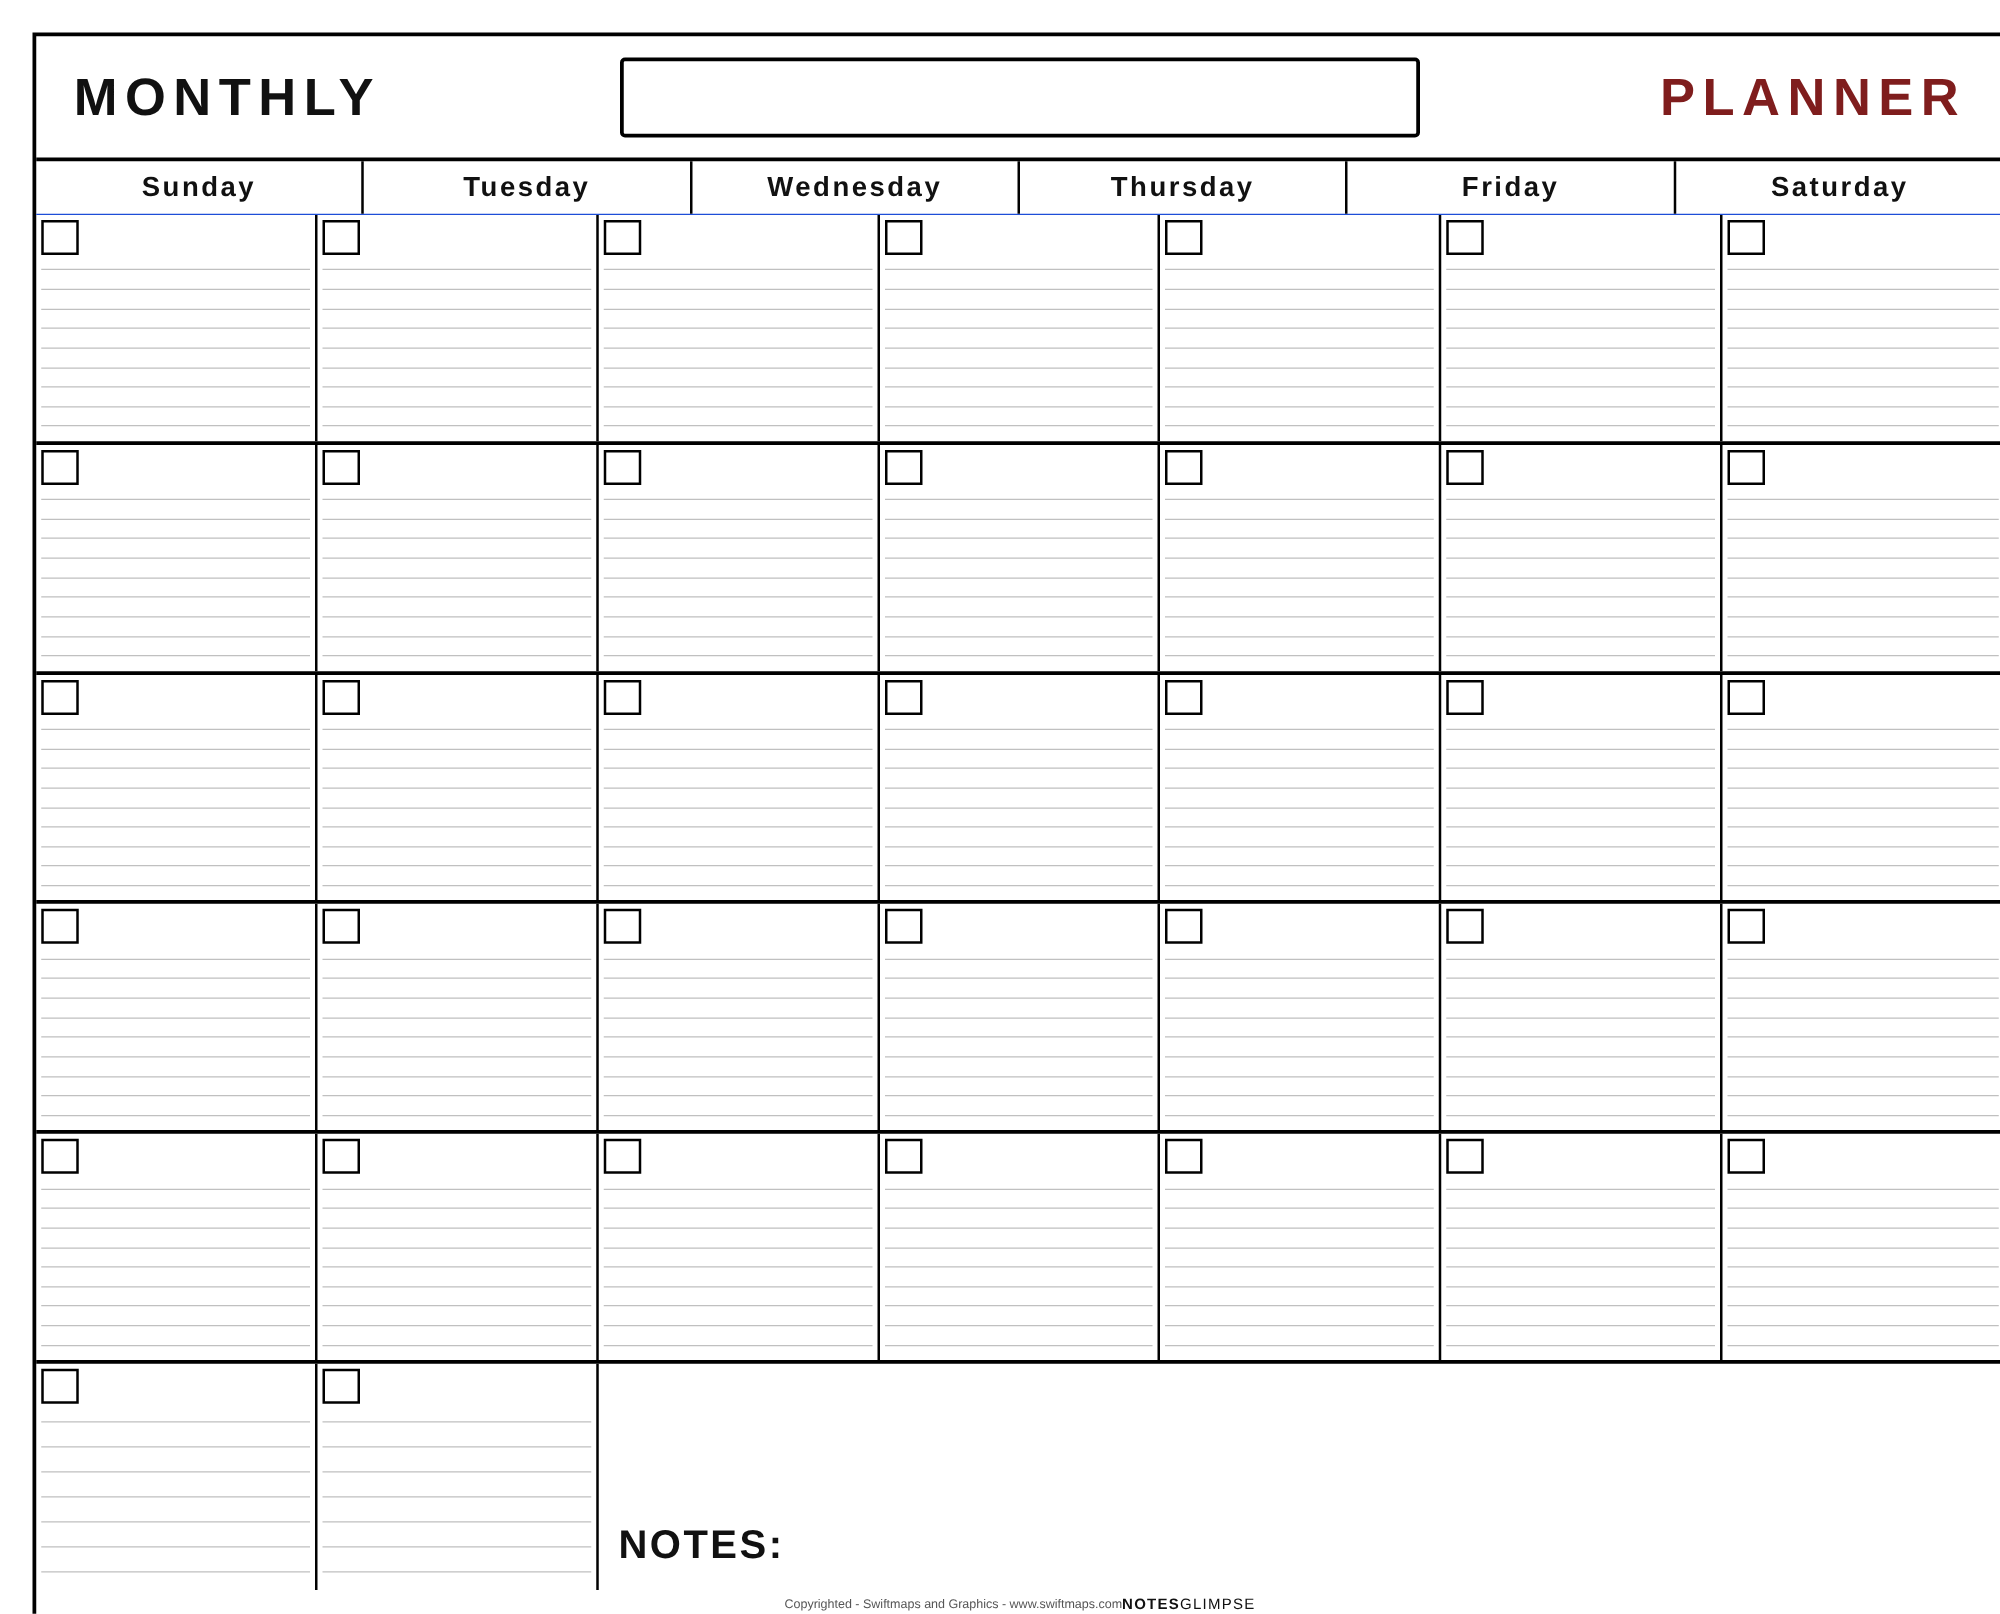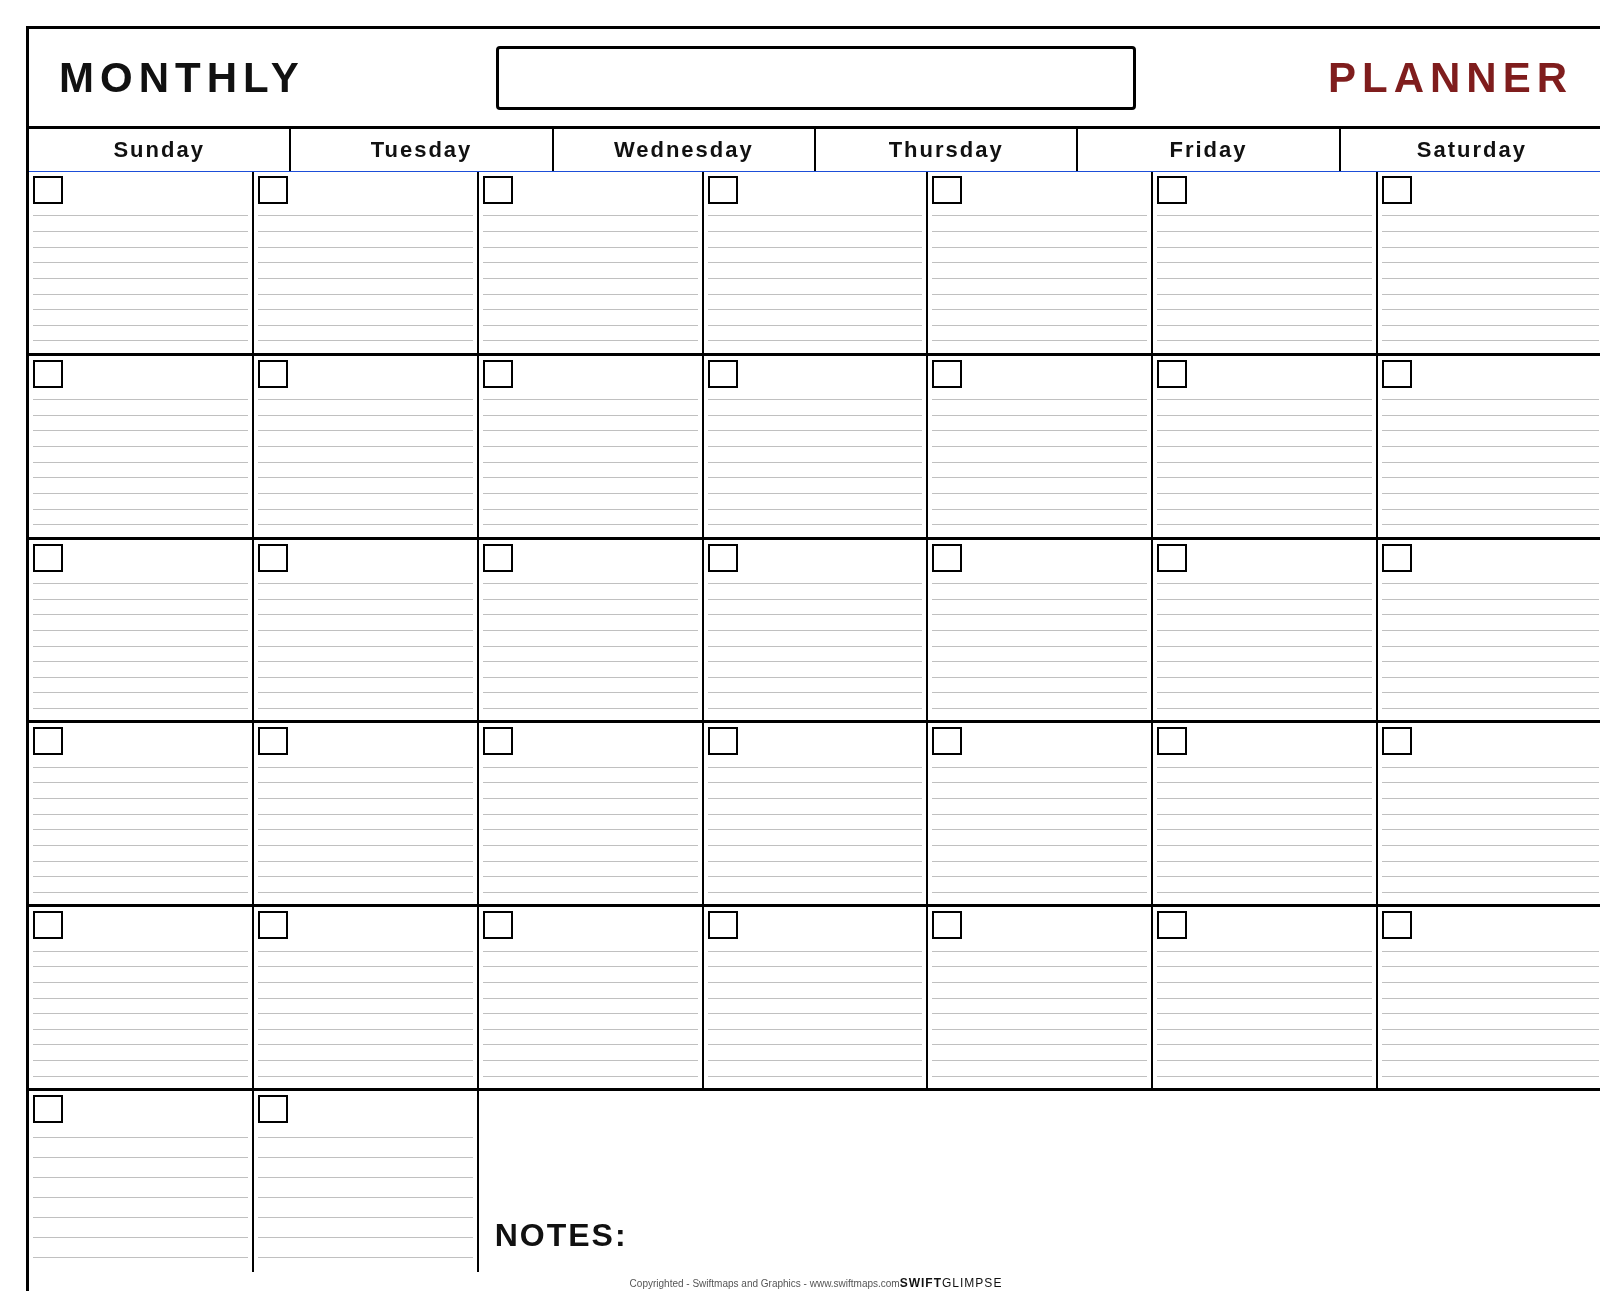--- a/index.html
+++ b/index.html
@@ -749,16 +749,16 @@
         </div>
         <div class="notes-cell-main" style="grid-column: span 5; padding: 10px 16px; display: flex; flex-direction: column;">
           <div class="notes-label">NOTES:</div>
         </div>
       </div>
     </div>
 
   <div class="footer">
     <span class="footer-left">Copyrighted - Swiftmaps and Graphics - www.swiftmaps.com</span>
     <span class="footer-right">
-      <span class="swift">SWIFT</span><span class="glimpse">GLIMPSE</span>
+      <span class="swift">NOTES</span><span class="glimpse">GLIMPSE</span>
     </span>
   </div>
 </div>
 
 </body></html>

